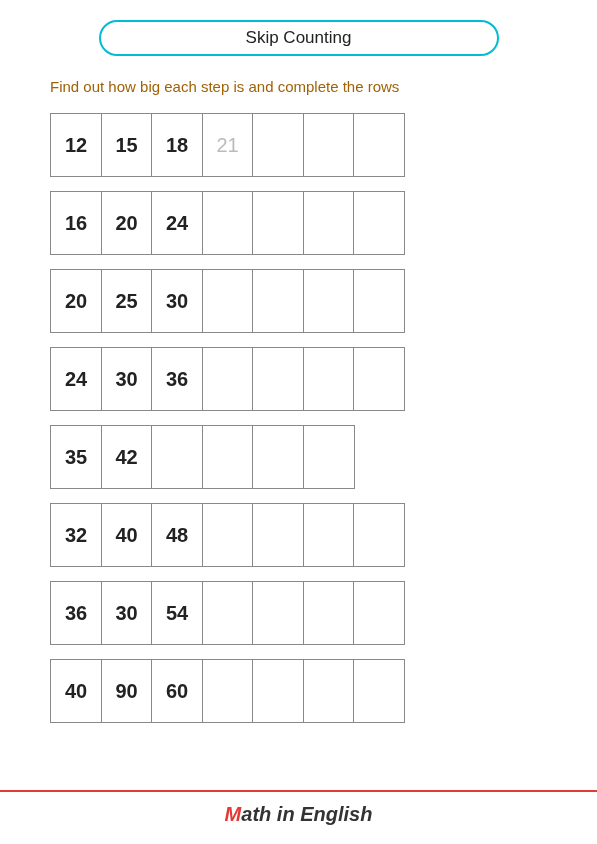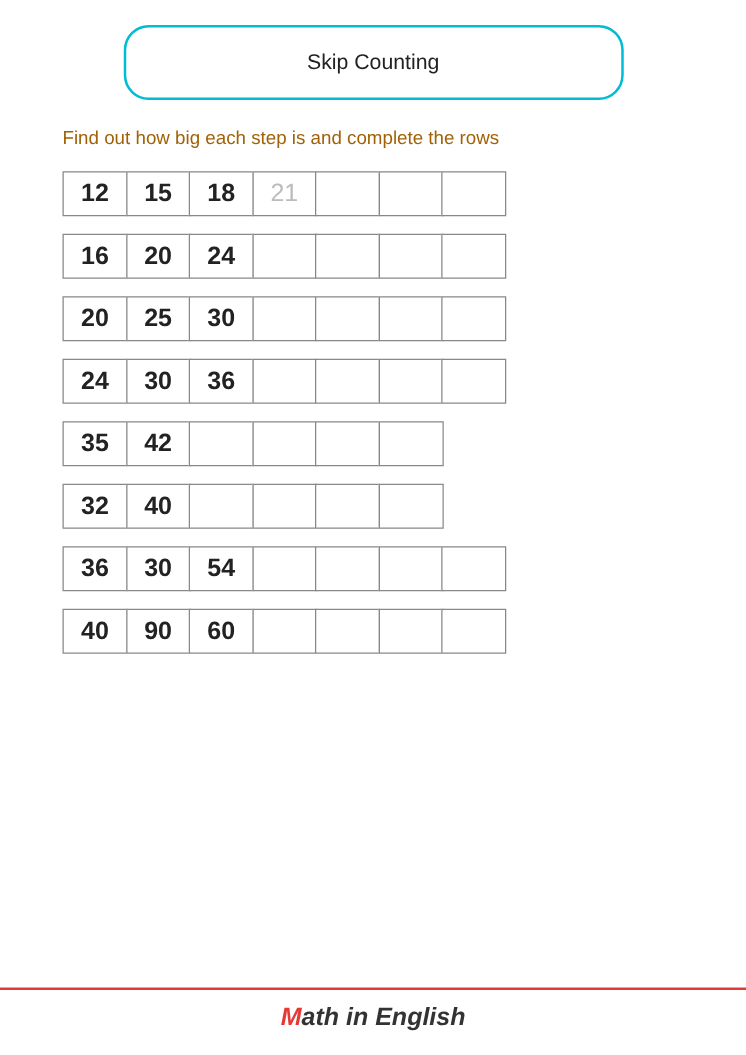--- a/index.html
+++ b/index.html
@@ -15,21 +15,21 @@
       width: 597px;
       min-height: 844px;
       background: #fff;
       padding: 20px 40px 60px 40px;
       position: relative;
     }
     .title-box {
       border: 2px solid #00bcd4;
       border-radius: 20px;
       text-align: center;
-      padding: 18px 20px;
+      padding: 6px 20px;
       margin: 0 auto 22px auto;
       width: 400px;
       font-size: 17px;
       font-weight: normal;
       color: #222;
     }
     .instruction {
       font-size: 15px;
       color: #a16207;
       margin-bottom: 18px;
@@ -40,21 +40,21 @@
       flex-direction: column;
       gap: 14px;
       margin-left: 10px;
     }
     .number-row {
       display: flex;
       flex-direction: row;
     }
     .cell {
       width: 52px;
-      height: 36px;
+      height: 64px;
       border: 1.5px solid #888;
       display: flex;
       align-items: center;
       justify-content: center;
       font-size: 20px;
       font-weight: bold;
       color: #222;
       background: #fff;
       margin-right: -1.5px;
     }
@@ -145,20 +145,21 @@
         <div class="cell">35</div>
         <div class="cell">42</div>
         <div class="cell empty"></div>
         <div class="cell empty"></div>
         <div class="cell empty"></div>
         <div class="cell empty"></div>
       </div>
       <div class="number-row">
         <div class="cell">32</div>
         <div class="cell">40</div>
+        <div class="cell">48</div>
         <div class="cell empty"></div>
         <div class="cell empty"></div>
         <div class="cell empty"></div>
         <div class="cell empty"></div>
       </div>
       <div class="number-row">
         <div class="cell">36</div>
         <div class="cell">30</div>
         <div class="cell">54</div>
         <div class="cell empty"></div>

